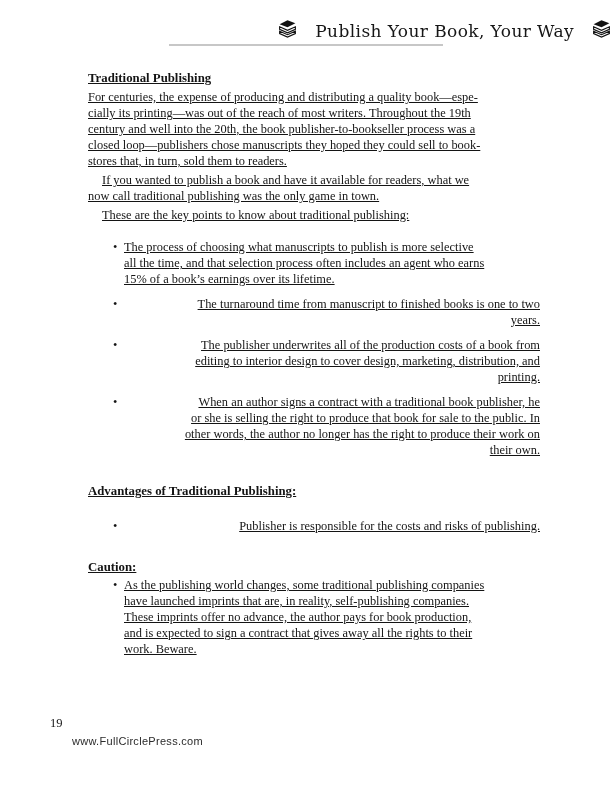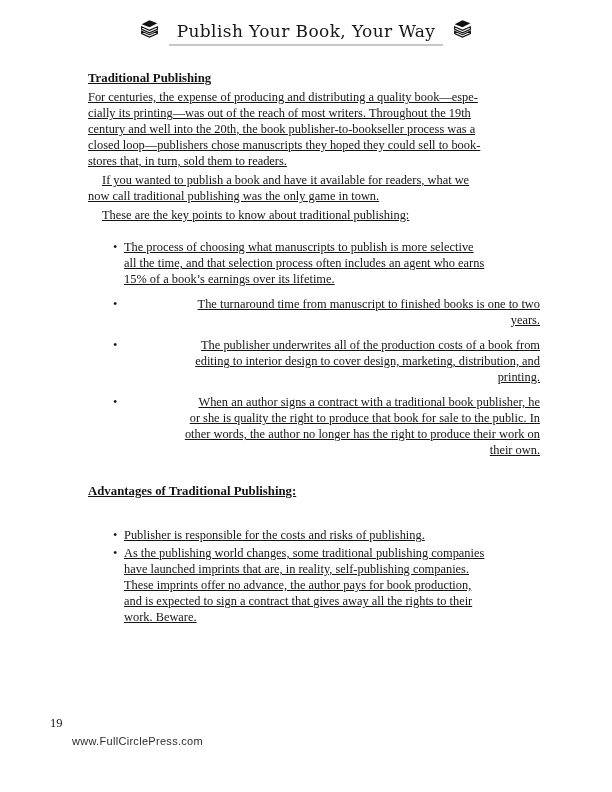--- a/index.html
+++ b/index.html
@@ -9,21 +9,21 @@
     width:612px; height:792px;
     background:#ffffff;
     font-family:"Liberation Serif", serif;
     color:#141414;
     overflow:hidden;
   }
 
   
   .header {
     position:absolute; top:17px; left:0; right:0;
-    display:flex; justify-content:center; align-items:center;
+    display:flex; justify-content:flex-end; align-items:center;
     gap:17px;
   }
   .header-title {
     font-family:"DejaVu Serif", serif;
     font-size:17px;
     letter-spacing:0.4px;
     color:#161616;
     white-space:nowrap;
   }
   .book-icon { display:block; }
@@ -41,21 +41,21 @@
   }
   .h3 {
     font-weight:bold; font-size:12.8px; line-height:16px;
     margin:0 0 3px 0;
   }
   .h3.spaced-top { margin-top:25px; margin-bottom:0; }
   .para { white-space:pre-line; margin:0; }
   .para + .para { margin-top:3px; }
   .ind { text-indent:14px; }
   ul.blist { list-style:none; margin:16px 0 0 0; padding-left:25px; }
-  ul.blist.single { margin-top:28px; }
+  ul.blist.single { margin-top:19px;text-align:right; }
   ul.blist.caution { margin-top:2px; }
   ul.blist li {
     position:relative; padding-left:11px;
     white-space:pre-line; width:427px;
   }
   ul.blist li + li { margin-top:9px;text-align:right; }
   ul.blist li::before {
     content:"\2022";
     position:absolute; left:0; top:0;
   }
@@ -111,31 +111,32 @@
     <ul class="blist">
       <li>The process of choosing what manuscripts to publish is more selective
 all the time, and that selection process often includes an agent who earns
 15% of a book’s earnings over its lifetime.</li>
       <li>The turnaround time from manuscript to finished books is one to two
 years.</li>
       <li>The publisher underwrites all of the production costs of a book from
 editing to interior design to cover design, marketing, distribution, and
 printing.</li>
       <li>When an author signs a contract with a traditional book publisher, he
-or she is quality the right to produce that book for sale to the public. In
+or she is selling the right to produce that book for sale to the public. In
 other words, the author no longer has the right to produce their work on
 their own.</li>
     </ul>
 
     <div class="h3 spaced-top">Advantages of Traditional Publishing:</div>
 
     <ul class="blist single">
       <li>Publisher is responsible for the costs and risks of publishing.</li>
     </ul>
 
+    <div class="h3 spaced-top">Caution:</div>
 
     <ul class="blist caution">
       <li>As the publishing world changes, some traditional publishing companies
 have launched imprints that are, in reality, self-publishing companies.
 These imprints offer no advance, the author pays for book production,
 and is expected to sign a contract that gives away all the rights to their
 work. Beware.</li>
     </ul>
 
   </div>

